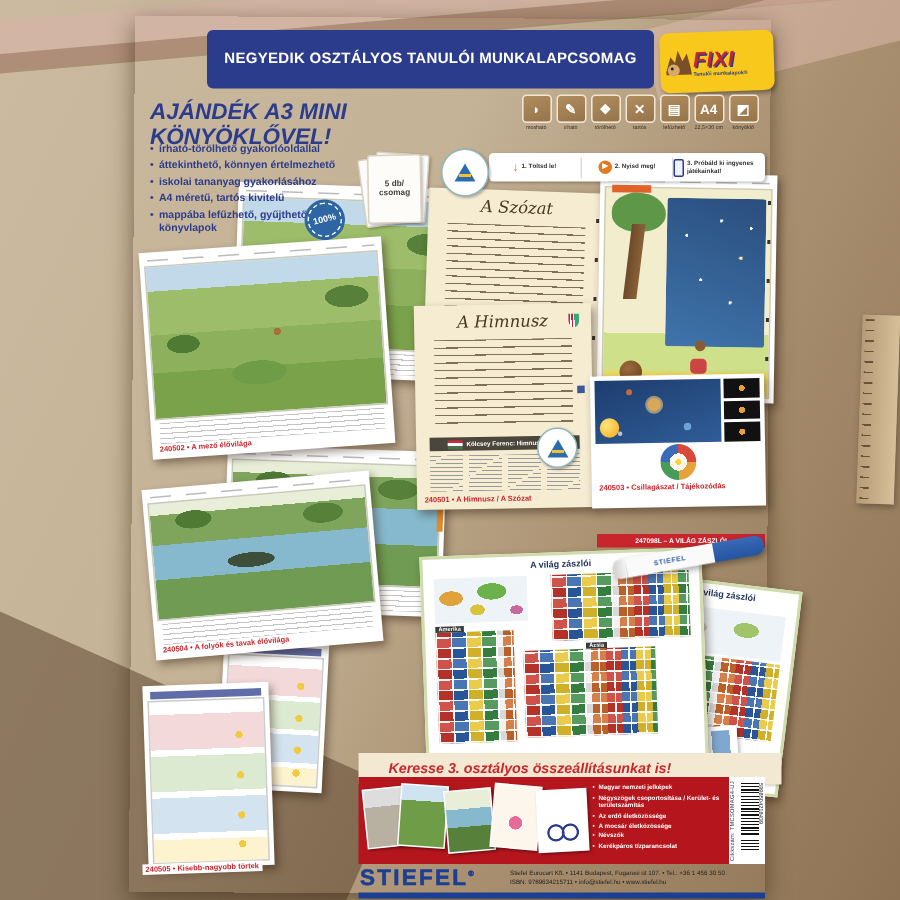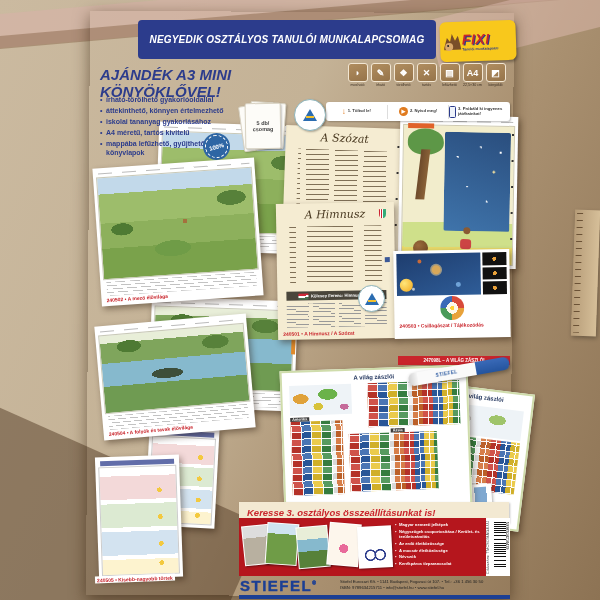--- a/index.html
+++ b/index.html
@@ -11,21 +11,21 @@
   .band-pink{left:-20px;top:-14px;width:680px;height:34px;background:rgba(215,178,168,.6);transform:rotate(-5deg);}
   .band-brown{left:-30px;top:8px;width:700px;height:13px;background:rgba(130,96,66,.45);transform:rotate(-5deg);}
   .band-pink2{left:430px;top:-8px;width:230px;height:48px;background:rgba(224,188,177,.5);transform:rotate(-14deg);}
   .corner-dark{left:-90px;top:450px;width:300px;height:330px;background:rgba(84,59,38,.5);transform:rotate(24deg);}
   #panel{left:88px;top:12px;width:424px;height:584px;z-index:1;transform:rotate(.4deg);
     background:linear-gradient(165deg,#dccca f 0%,#d8c8ab 0%,#cfbd9f 30%,#c3ae8d 62%,#b29875 100%);
     box-shadow:0 5px 16px rgba(50,30,10,.55);}
   
   #hdr-bar{left:138px;top:20px;width:298px;height:39px;background:#2c3c8c;border-radius:4px;z-index:3;
     display:flex;flex-direction:column;justify-content:center;align-items:center;color:#fff;}
-  #hdr-title{font-size:10px;font-weight:bold;letter-spacing:.2px;white-space:nowrap;font-style:italic;}
+  #hdr-title{font-size:10px;font-weight:bold;letter-spacing:.2px;white-space:nowrap;}
   #hdr-sub{font-size:8.5px;font-weight:bold;margin-top:1px;}
   #hdr-badge{left:101px;top:21px;width:40px;height:37px;background:#fff;border-radius:3px;z-index:4;
     display:flex;flex-direction:column;align-items:center;justify-content:center;box-shadow:1px 1px 2px rgba(0,0,0,.3);}
   #hdr-badge .t{font-size:11px;font-weight:bold;color:#2c3c8c;letter-spacing:.3px;}
   #hdr-badge .s{font-size:3.6px;font-weight:bold;color:#c9252c;text-align:center;line-height:1.2;width:36px;}
   #fixi{left:440px;top:21px;width:72px;height:38px;background:#f8c81c;border-radius:6px;z-index:3;transform:rotate(-2deg);
     display:flex;align-items:center;box-shadow:1px 2px 3px rgba(0,0,0,.35);padding:1px 2px;}
   #fixi .nm{font-size:14px;font-weight:bold;font-style:italic;color:#c9252c;text-shadow:1px 1px 0 #2c3c8c;letter-spacing:.5px;}
   #fixi .tg{font-size:3.5px;font-weight:bold;color:#2c3c8c;}
   
@@ -186,21 +186,21 @@
   #orgstrip .row{height:100%;background:
     repeating-linear-gradient(90deg,#7fa8d0 0 12px,#fff 12px 15px,#3a6aa8 15px 26px,#fff 26px 29px,#9ec2e0 29px 40px,#fff 40px 43px);}
   #pen{left:408px;top:365px;width:102px;height:13px;transform:rotate(-10deg);z-index:5;display:flex;
     filter:drop-shadow(1px 2px 2px rgba(0,0,0,.35));}
   #pen .tip{width:9px;height:13px;background:linear-gradient(90deg,#cfcfcf,#f5f5f5);border-radius:50% 0 0 50%;}
   #pen .body{flex:1;background:#fafafa;display:flex;align-items:center;justify-content:center;
     font-size:4.5px;font-weight:bold;color:#24549e;letter-spacing:.5px;}
   #pen .cap{width:34px;background:linear-gradient(180deg,#3a6ab8,#24549e);border-radius:0 6px 6px 0;}
   
   #banner3{left:239px;top:502px;width:262px;height:21px;background:#f3e9d2;z-index:4;display:flex;align-items:center;
-    font-size:9.5px;font-weight:bold;font-style:italic;color:#c9252c;padding-left:8px;box-shadow:1px 1px 2px rgba(0,0,0,.25);}
+    font-size:9.5px;font-weight:bold;font-style:italic;color:#c9252c;padding-left:20px;box-shadow:1px 1px 2px rgba(0,0,0,.25);}
   #redbox{left:239px;top:518px;width:247px;height:58px;background:#b5161d;z-index:4;display:flex;padding:3px;box-sizing:border-box;}
   #thumbs{flex:1;position:relative;}
   .thumb{position:absolute;background:#fff;padding:1px;box-shadow:1px 1px 2px rgba(0,0,0,.4);}
   .thumb .im{width:100%;height:100%;}
   .t1{left:1px;top:4px;width:26px;height:38px;transform:rotate(-6deg);}
   .t1 .im{background:linear-gradient(180deg,#ddd 0 30%,#b8b0a0 30% 100%);}
   .t2{left:24px;top:2px;width:30px;height:40px;transform:rotate(4deg);}
   .t2 .im{background:linear-gradient(180deg,#cfe3f0 0 25%,#6f9c47 25% 100%);}
   .t3{left:55px;top:5px;width:30px;height:40px;transform:rotate(-5deg);}
   .t3 .im{background:linear-gradient(180deg,#e8eed8 0 30%,#86b9cd 30% 60%,#57813a 60% 100%);}

